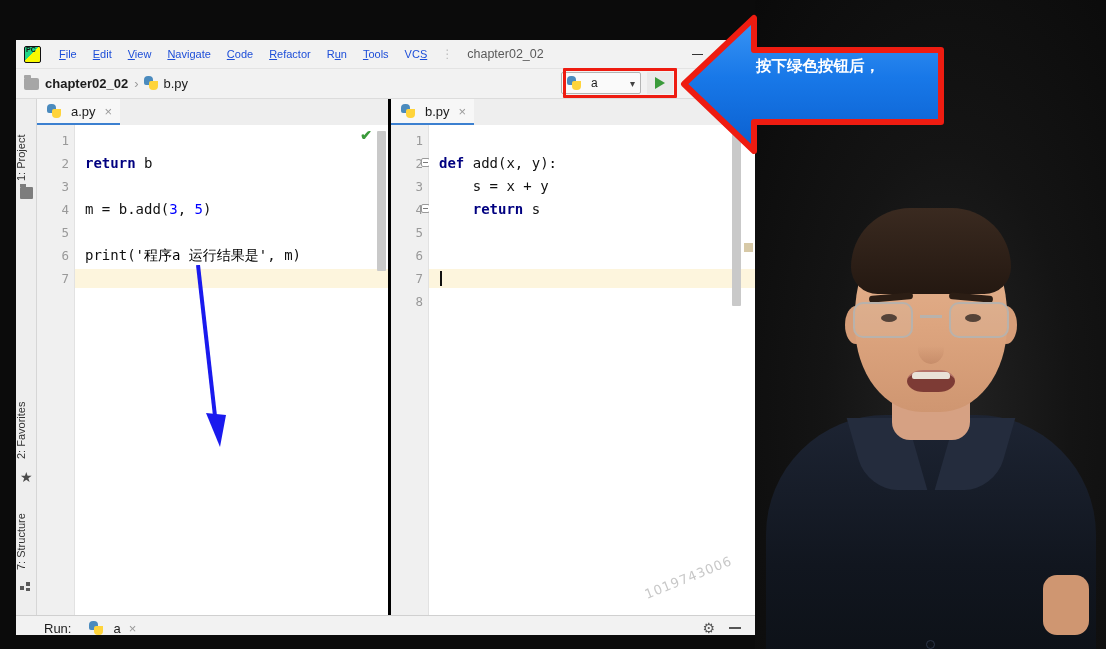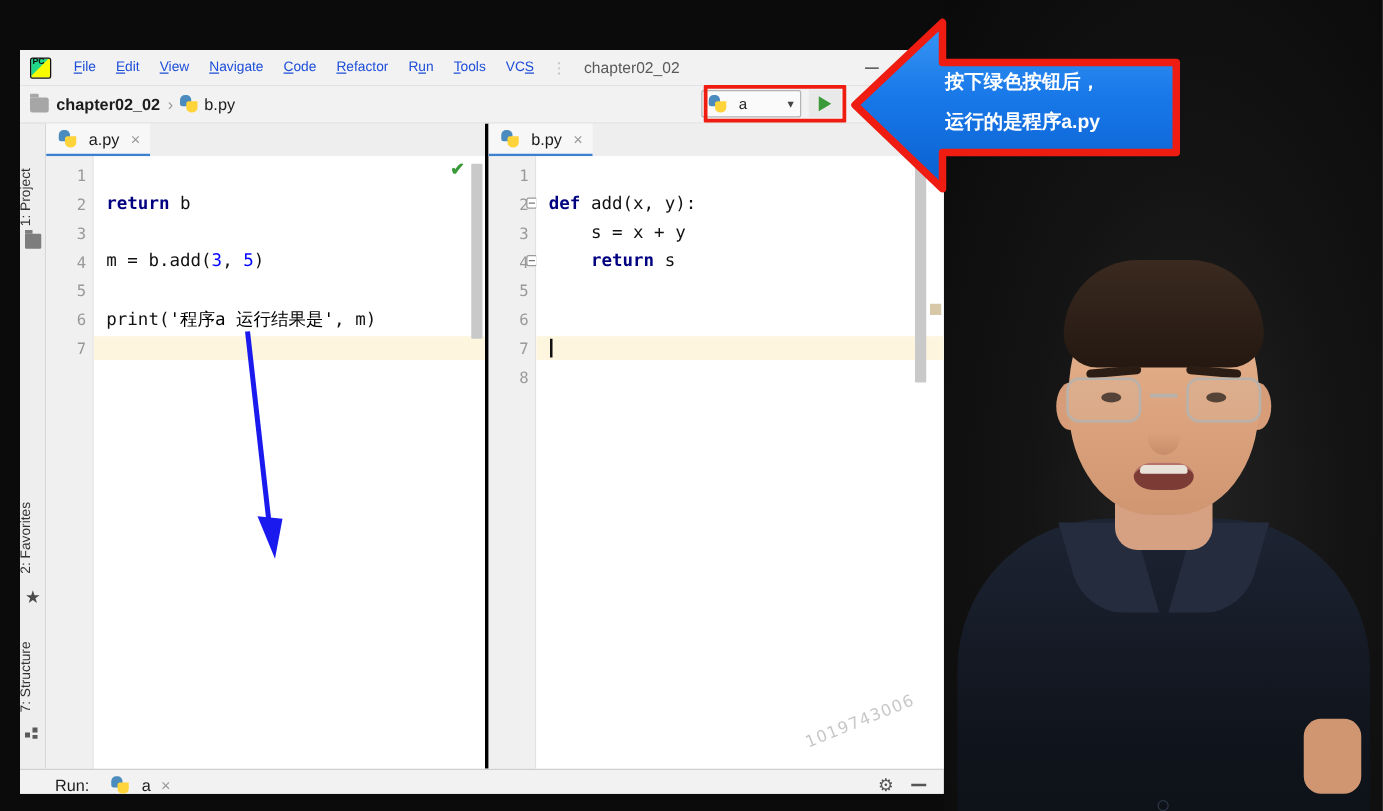--- a/index.html
+++ b/index.html
@@ -497,17 +497,16 @@
         <linearGradient id="cg" x1="0" y1="0" x2="0" y2="1">
           <stop offset="0%" stop-color="#3a96f5"></stop>
           <stop offset="45%" stop-color="#1878e8"></stop>
           <stop offset="100%" stop-color="#0a5fcf"></stop>
         </linearGradient>
       </defs>
       <path d="M4 74 L74 8 L74 40 L261 40 L261 112 L74 112 L74 141 Z" fill="url(#cg)" stroke="#ee1c11" stroke-width="6" stroke-linejoin="round"></path>
     </svg>
     <div class="ctext">
       <div>按下绿色按钮后，</div>
-      <div>运行的是程序a.py</div>
     </div>
   </div>
 
 </div>
 
 </body></html>

